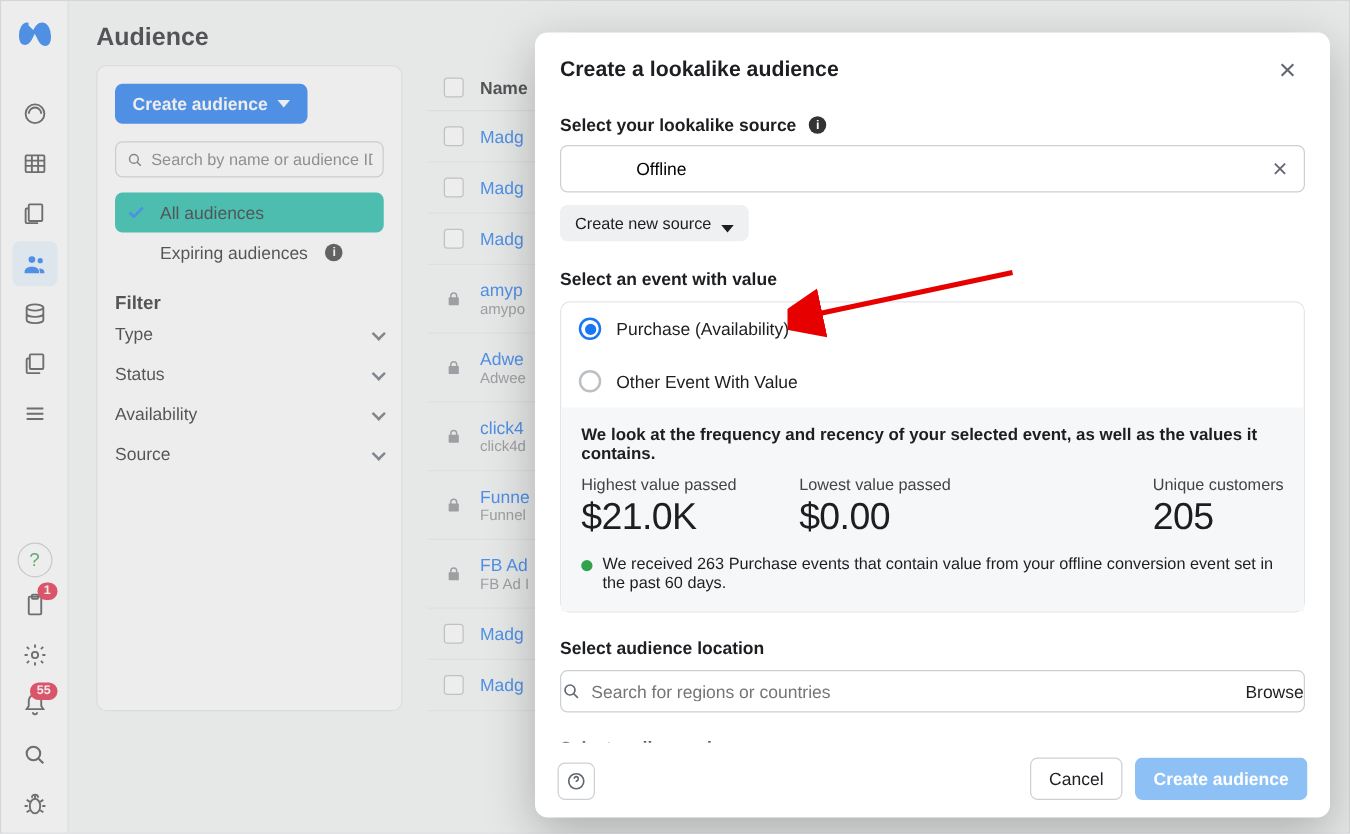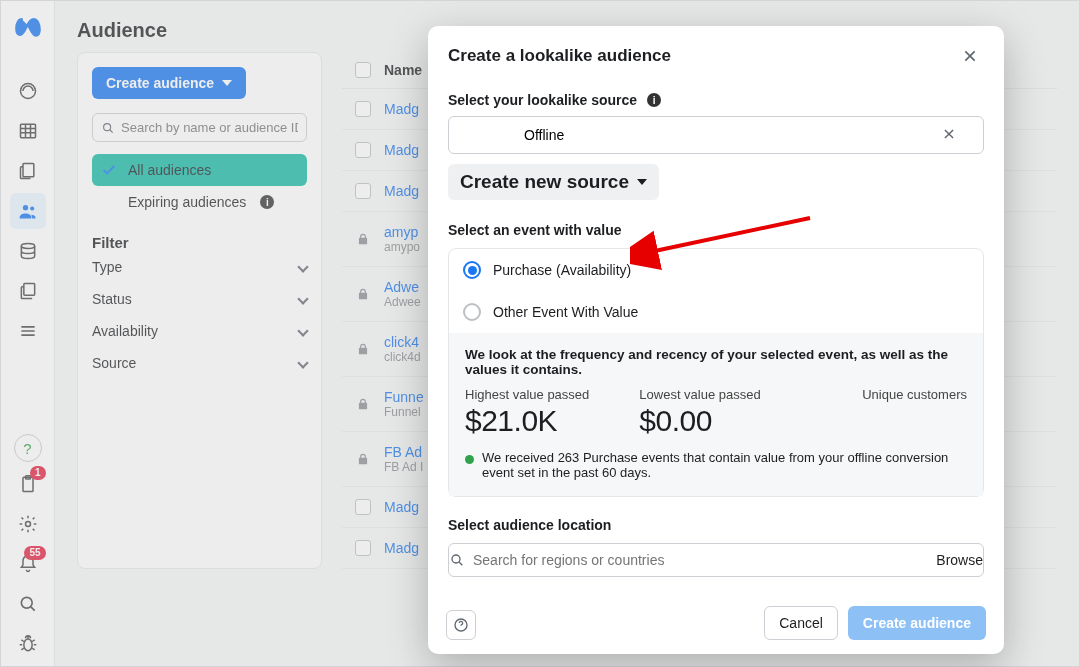--- a/index.html
+++ b/index.html
@@ -39,30 +39,30 @@
   .trow .hchk { width:42px; display:flex; justify-content:center; color:#8a8d91;}
   .trow .link { color:#1877f2; font-size:14px; cursor:pointer; }
   .trow .sub { color:#8a8d91; font-size:12px; }
   .chkbox { width:16px;height:16px;border:1.5px solid #bcc0c4;border-radius:3px;background:#fff; }
   .lock { color:#8a8d91; }
 
   
   .dim { position:absolute; inset:0; background:rgba(200,200,200,0.32); }
 
   
-  .modal { position:absolute; top:26px; left:428px; width:576px; height:628px; background:#fff; border-radius:10px; box-shadow:0 12px 40px rgba(0,0,0,.25); display:flex; flex-direction:column; }
+  .modal { position:absolute; top:26px; left:428px; width:636px; height:628px; background:#fff; border-radius:10px; box-shadow:0 12px 40px rgba(0,0,0,.25); display:flex; flex-direction:column; }
   .modal-head { display:flex; align-items:center; justify-content:space-between; padding:16px 20px 8px; }
   .modal-head h2 { font-size:17px; font-weight:700; color:#1c1e21; }
   .closex { width:28px;height:28px;display:flex;align-items:center;justify-content:center;color:#606770;cursor:pointer;font-size:18px;}
   .modal-body { padding:4px 20px 0; overflow:hidden; flex:1;}
   .sect-label { font-size:14px; font-weight:600; color:#1c1e21; margin-top:10px; display:flex; align-items:center; gap:6px;}
-  .src-field { margin-top:8px; border:1px solid #ccd0d5; border-radius:6px; display:flex; align-items:flex-start; justify-content:space-between; padding:10px 27px; font-size:14px;}
+  .src-field { margin-top:8px; border:1px solid #ccd0d5; border-radius:6px; display:flex; align-items:center; justify-content:space-between; padding:10px 12px; font-size:14px;}
   .src-field .val { margin-left:48px; }
   .src-field .clr { color:#606770; cursor:pointer; font-size:16px;}
-  .pill-btn { margin-top:10px; display:inline-flex; align-items:center; gap:8px; background:#eef0f2; color:#1c1e21; font-size:19px; padding:7px 12px; border-radius:6px; border:none; cursor:pointer;font-weight:bold;}
+  .pill-btn { margin-top:10px; display:inline-flex; align-items:flex-end; gap:8px; background:#eef0f2; color:#1c1e21; font-size:13px; padding:7px 12px; border-radius:6px; border:none; cursor:pointer;}
   .event-box { margin-top:10px; border:1px solid #e4e6ea; border-radius:8px; }
   .radio-row { display:flex; align-items:center; gap:12px; padding:12px 14px; font-size:14px; color:#1c1e21; cursor:pointer;}
   .radio { width:18px;height:18px;border-radius:50%;border:2px solid #bcc0c4;display:flex;align-items:center;justify-content:center;}
   .radio.sel { border-color:#1877f2;}
   .radio.sel .dot { width:9px;height:9px;border-radius:50%;background:#1877f2;}
   .stats { background:#f6f7f8; padding:14px 16px 16px; }
   .stats .explain { font-size:13.5px; font-weight:600; color:#1c1e21; }
   .stats-row { display:flex; gap:50px; margin-top:10px; }
   .stat .lab { font-size:13px; color:#444; }
   .stat .big { font-size:30px; font-weight:400; color:#1c1e21; margin-top:2px; letter-spacing:-0.5px;}
@@ -381,20 +381,21 @@
           <div class="stat">
             <div class="lab">Highest value passed</div>
             <div class="big">$21.0K</div>
           </div>
           <div class="stat">
             <div class="lab">Lowest value passed</div>
             <div class="big">$0.00</div>
           </div>
           <div class="stat" style="margin-left:auto">
             <div class="lab">Unique customers</div>
+            <div class="big">205</div>
           </div>
         </div>
         <div class="note">
           <span class="gdot"></span>
           <span>We received 263 Purchase events that contain value from your offline conversion event set in the past 60 days.</span>
         </div>
       </div>
     </div>
 
     <div class="sect-label" style="margin-top:20px">Select audience location</div>

